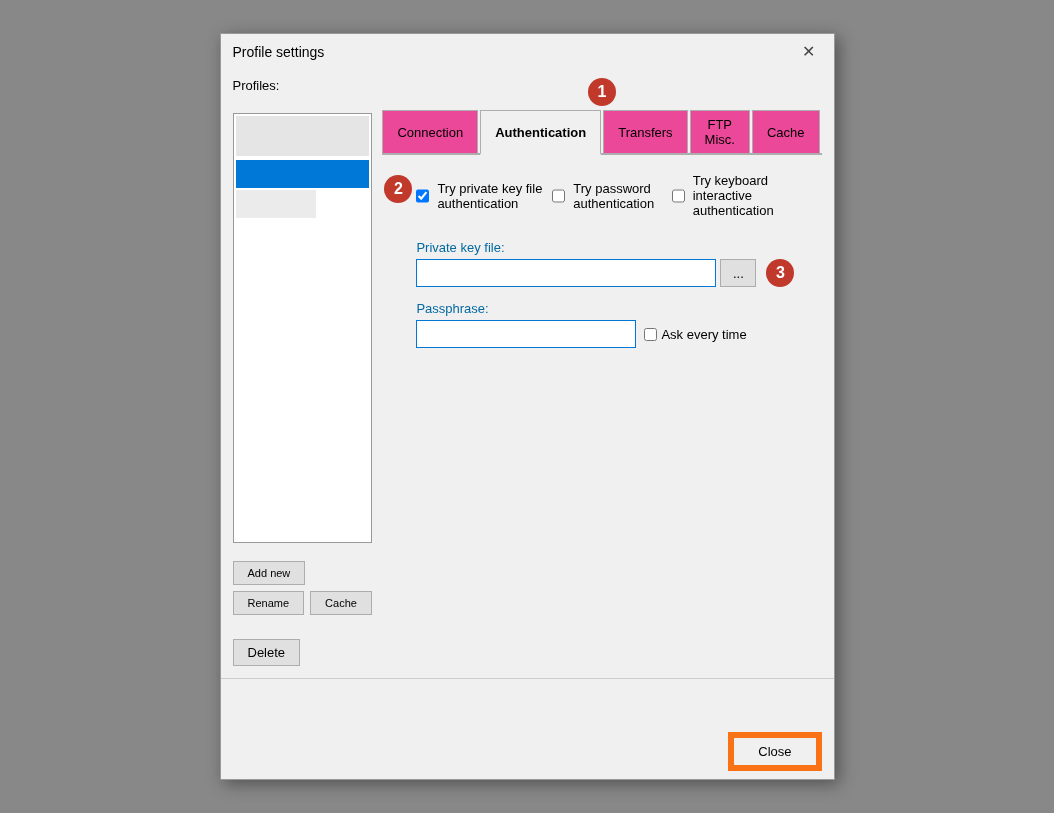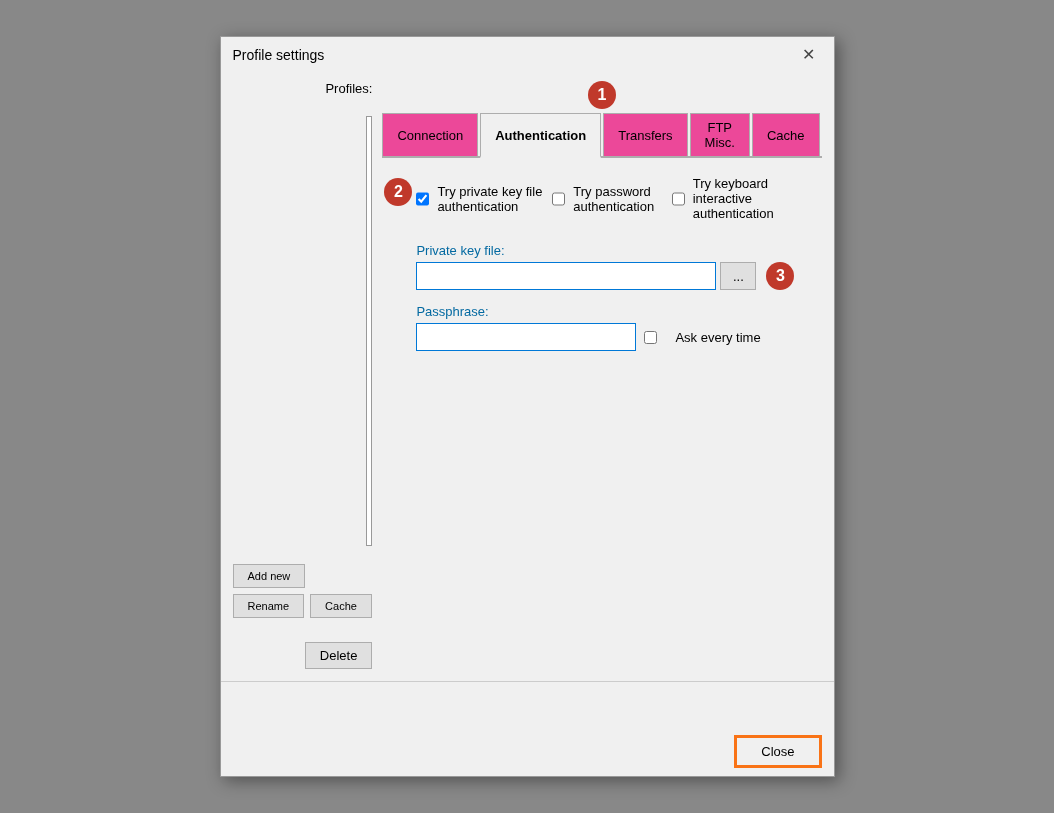--- a/index.html
+++ b/index.html
@@ -46,21 +46,20 @@
       flex: 1;
       padding: 8px 12px 12px 12px;
       gap: 10px;
     }
     
     .left-panel {
       width: 230px;
       display: flex;
       flex-direction: column;
       gap: 18px;
-      align-items: flex-end;
     }
     .profiles-label {
       font-size: 13px;
       color: #000;
       margin-bottom: 2px;
     }
     .profiles-list {
       flex: 1;
       border: 1px solid #999;
       background: white;
@@ -195,21 +194,21 @@
       gap: 8px;
     }
     
     .bottom-bar {
       border-top: 1px solid #ccc;
       padding: 8px 12px;
       display: flex;
       justify-content: flex-end;
     }
     .close-dialog-btn {
-      border: 3px solid #f97316;
+      border: 6px solid #f97316;
       background: #f0f0f0;
       padding: 6px 24px;
       cursor: pointer;
       font-size: 13px;
       color: #000;
       margin-top: 45px;
     }
   </style>
 </head>
 <body>
@@ -291,21 +290,21 @@
             <button class="browse-btn">...</button>
 
             <span style="display:inline-flex;align-items:center;justify-content:center;width:28px;height:28px;border-radius:50%;background:#c0392b;color:white;font-weight:bold;font-size:16px;margin-left:6px;">3</span>
           </div>
         </div>
 
         <div class="field-group" style="margin-left:32px;">
           <div class="field-label">Passphrase:</div>
           <div class="ask-row">
             <input type="password" class="text-input text-input-medium" value="" style="">
-            <label style="display:flex;align-items:center;gap:18px;">
+            <label style="display:flex;align-items:center;gap:4px;">
               <input type="checkbox" style="">
               <span>Ask every time</span>
             </label>
           </div>
         </div>
       </div>
     </div>
   </div>
 
   <div class="bottom-bar">

